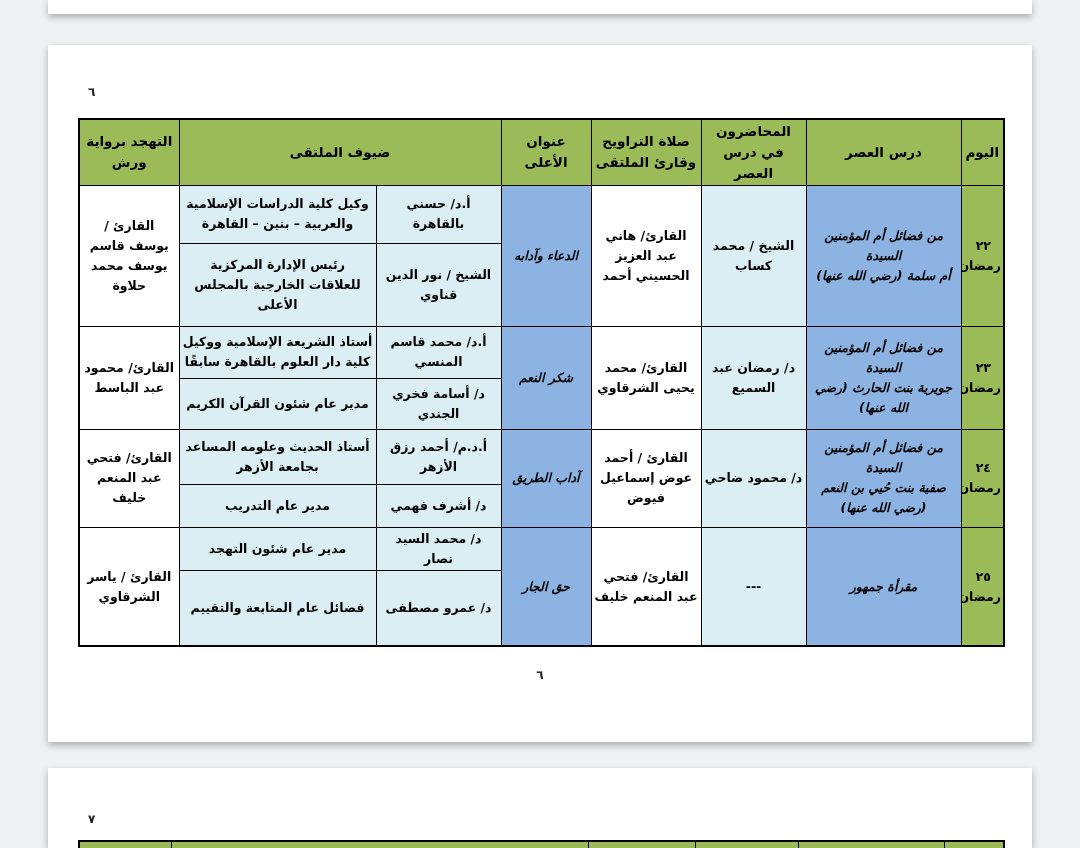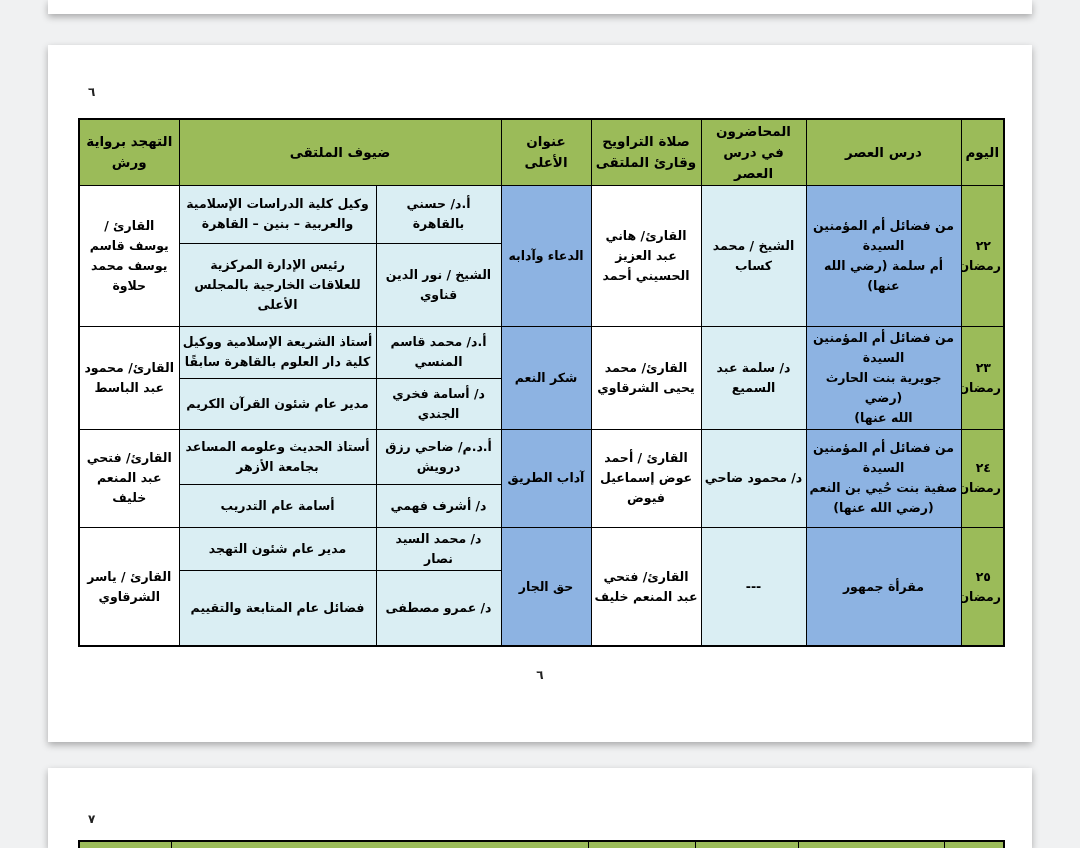--- a/index.html
+++ b/index.html
@@ -29,21 +29,21 @@
   .schedule th,.schedule td{
     border:1px solid #000;text-align:center;vertical-align:middle;
     padding:1px 3px;font-weight:bold;overflow:hidden;
   }
   .schedule th{
     background:var(--green,#9BBB59);
     font-size:13.5px;font-weight:900;line-height:1.55;
   }
   .schedule td{font-size:12.5px;line-height:1.6;}
   .cell-day{background:var(--green,#9BBB59);font-size:13px;}
-  .cell-lesson,.cell-title{background:var(--blue,#8DB3E2);}
+  .cell-lesson,.cell-title{background:var(--blue,#8DB3E2);font-style:italic;}
   .cell-lect,.cell-gname,.cell-grole{background:var(--lightblue,#DAEEF3);}
   .cell-tar,.cell-tah{background:#ffffff;}
   .partial th{height:24px;}
 </style>
 </head>
 <body>
 
 <div class="canvas">
 
   <div class="page" id="page-prev"></div>
@@ -100,21 +100,21 @@
         <td rowspan="2" class="cell-day">
               <div>٢٣</div>
               <div>رمضان</div>
             </td>
         <td rowspan="2" class="cell-lesson">
               <div>من فضائل أم المؤمنين</div>
               <div>السيدة</div>
               <div>جويرية بنت الحارث (رضي</div>
               <div>الله عنها)</div>
             </td>
-        <td rowspan="2" class="cell-lect">د/ سلمة عبد السميع</td>
+        <td rowspan="2" class="cell-lect">د/ رمضان عبد السميع</td>
         <td rowspan="2" class="cell-tar">القارئ/ محمد يحيى الشرقاوي</td>
         <td rowspan="2" class="cell-title">شكر النعم</td>
         <td class="cell-gname">أ.د/ محمد قاسم المنسي</td>
         <td class="cell-grole">أستاذ الشريعة الإسلامية ووكيل كلية دار العلوم بالقاهرة سابقًا</td>
         <td rowspan="2" class="cell-tah">القارئ/ محمود عبد الباسط</td>
       </tr>
       <tr style="height:51px">
         <td class="cell-gname">د/ أسامة فخري الجندي</td>
         <td class="cell-grole">مدير عام شئون القرآن الكريم</td>
       </tr>
@@ -126,27 +126,27 @@
             </td>
         <td rowspan="2" class="cell-lesson">
               <div>من فضائل أم المؤمنين</div>
               <div>السيدة</div>
               <div>صفية بنت حُيي بن النعم</div>
               <div>(رضي الله عنها)</div>
             </td>
         <td rowspan="2" class="cell-lect">د/ محمود ضاحي</td>
         <td rowspan="2" class="cell-tar">القارئ / أحمد عوض إسماعيل فيوض</td>
         <td rowspan="2" class="cell-title">آداب الطريق</td>
-        <td class="cell-gname">أ.د.م/ ضاحي رزق درويش</td>
+        <td class="cell-gname">أ.د.م/ أحمد رزق الأزهر</td>
         <td class="cell-grole">أستاذ الحديث وعلومه المساعد بجامعة الأزهر</td>
         <td rowspan="2" class="cell-tah">القارئ/ فتحي عبد المنعم خليف</td>
       </tr>
       <tr style="height:43px">
         <td class="cell-gname">د/ أشرف فهمي</td>
-        <td class="cell-grole">أسامة عام التدريب</td>
+        <td class="cell-grole">مدير عام التدريب</td>
       </tr>
 
       <tr style="height:28px">
         <td rowspan="2" class="cell-day">
               <div>٢٥</div>
               <div>رمضان</div>
             </td>
         <td rowspan="2" class="cell-lesson">
               <div>مقرأة جمهور</div>
             </td>

